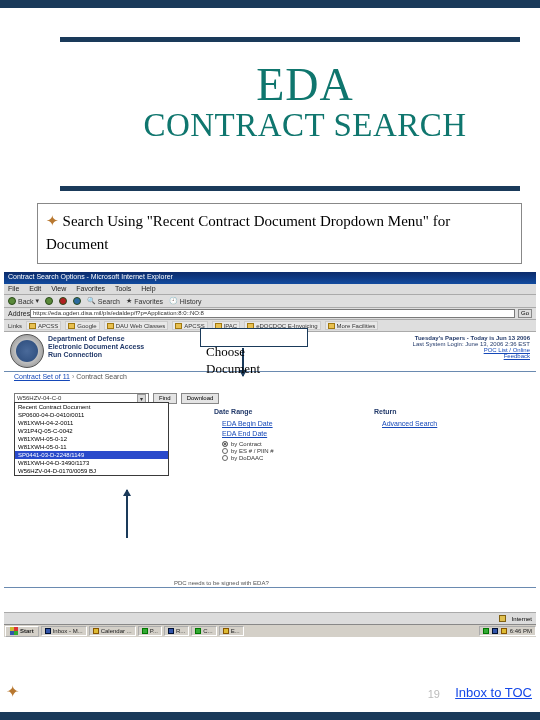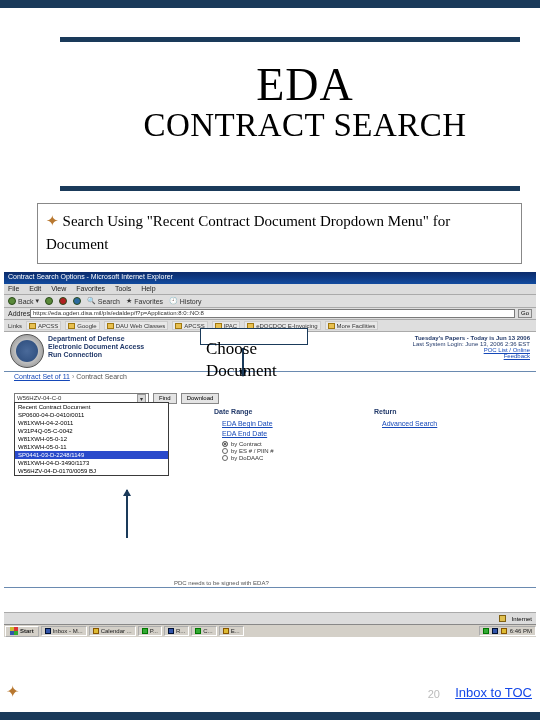--- a/index.html
+++ b/index.html
@@ -20,21 +20,21 @@
   }
   .hr1 {
     position: absolute;
     top: 29px; left: 60px; width: 460px; height: 5px;
     background: #1a3a5a;
   }
   .title-block {
     position: absolute;
     top: 50px; left: 100px; width: 410px;
     text-align: center;
-    color: #000000;
+    color: #0f766e;
   }
   .title1 { font-size: 46px; letter-spacing: 1px; }
   .title2 { font-size: 33px; letter-spacing: 0.5px; margin-top: -4px; }
   .hr2 {
     position: absolute;
     top: 178px; left: 60px; width: 460px; height: 5px;
     background: #1a3a5a;
   }
   .sub-box {
     position: absolute;
@@ -138,21 +138,21 @@
     position: absolute;
     border: 1px solid #1a3a5a;
     background: #fff;
     font-family: Georgia, serif;
     font-size: 11px;
     padding: 2px 5px;
     color: #000;
     line-height: 1.3;
     z-index: 5;
   }
-  .callout1 { top: -4px; left: 196px; width: 108px; height: 17px; font-size: 17px; padding-top:9px; }
+  .callout1 { top: -4px; left: 196px; width: 108px; height: 17px; font-size: 13px; padding-top:15px; }
   .arrow1 {
     position:absolute; top:16px; left:238px; width:2px; height:28px;
     background:#1a3a5a; z-index:4;
   }
   .arrow1::after{
     content:""; position:absolute; bottom:-1px; left:-3px;
     border-left:4px solid transparent; border-right:4px solid transparent;
     border-top:7px solid #1a3a5a;
   }
   .breadcrumb {
@@ -429,15 +429,15 @@
       <div class="tray">
         <span class="sq"></span>
         <span class="sq b"></span>
         <span class="sq y"></span>
         <span>6:46 PM</span>
       </div>
     </div>
   </div>
 
   <span class="corner-star">✦</span>
-  <span class="page-num">20</span>
+  <span class="page-num">19</span>
   <a class="back-link">Inbox to TOC</a>
 </div>
 
 </body></html>

